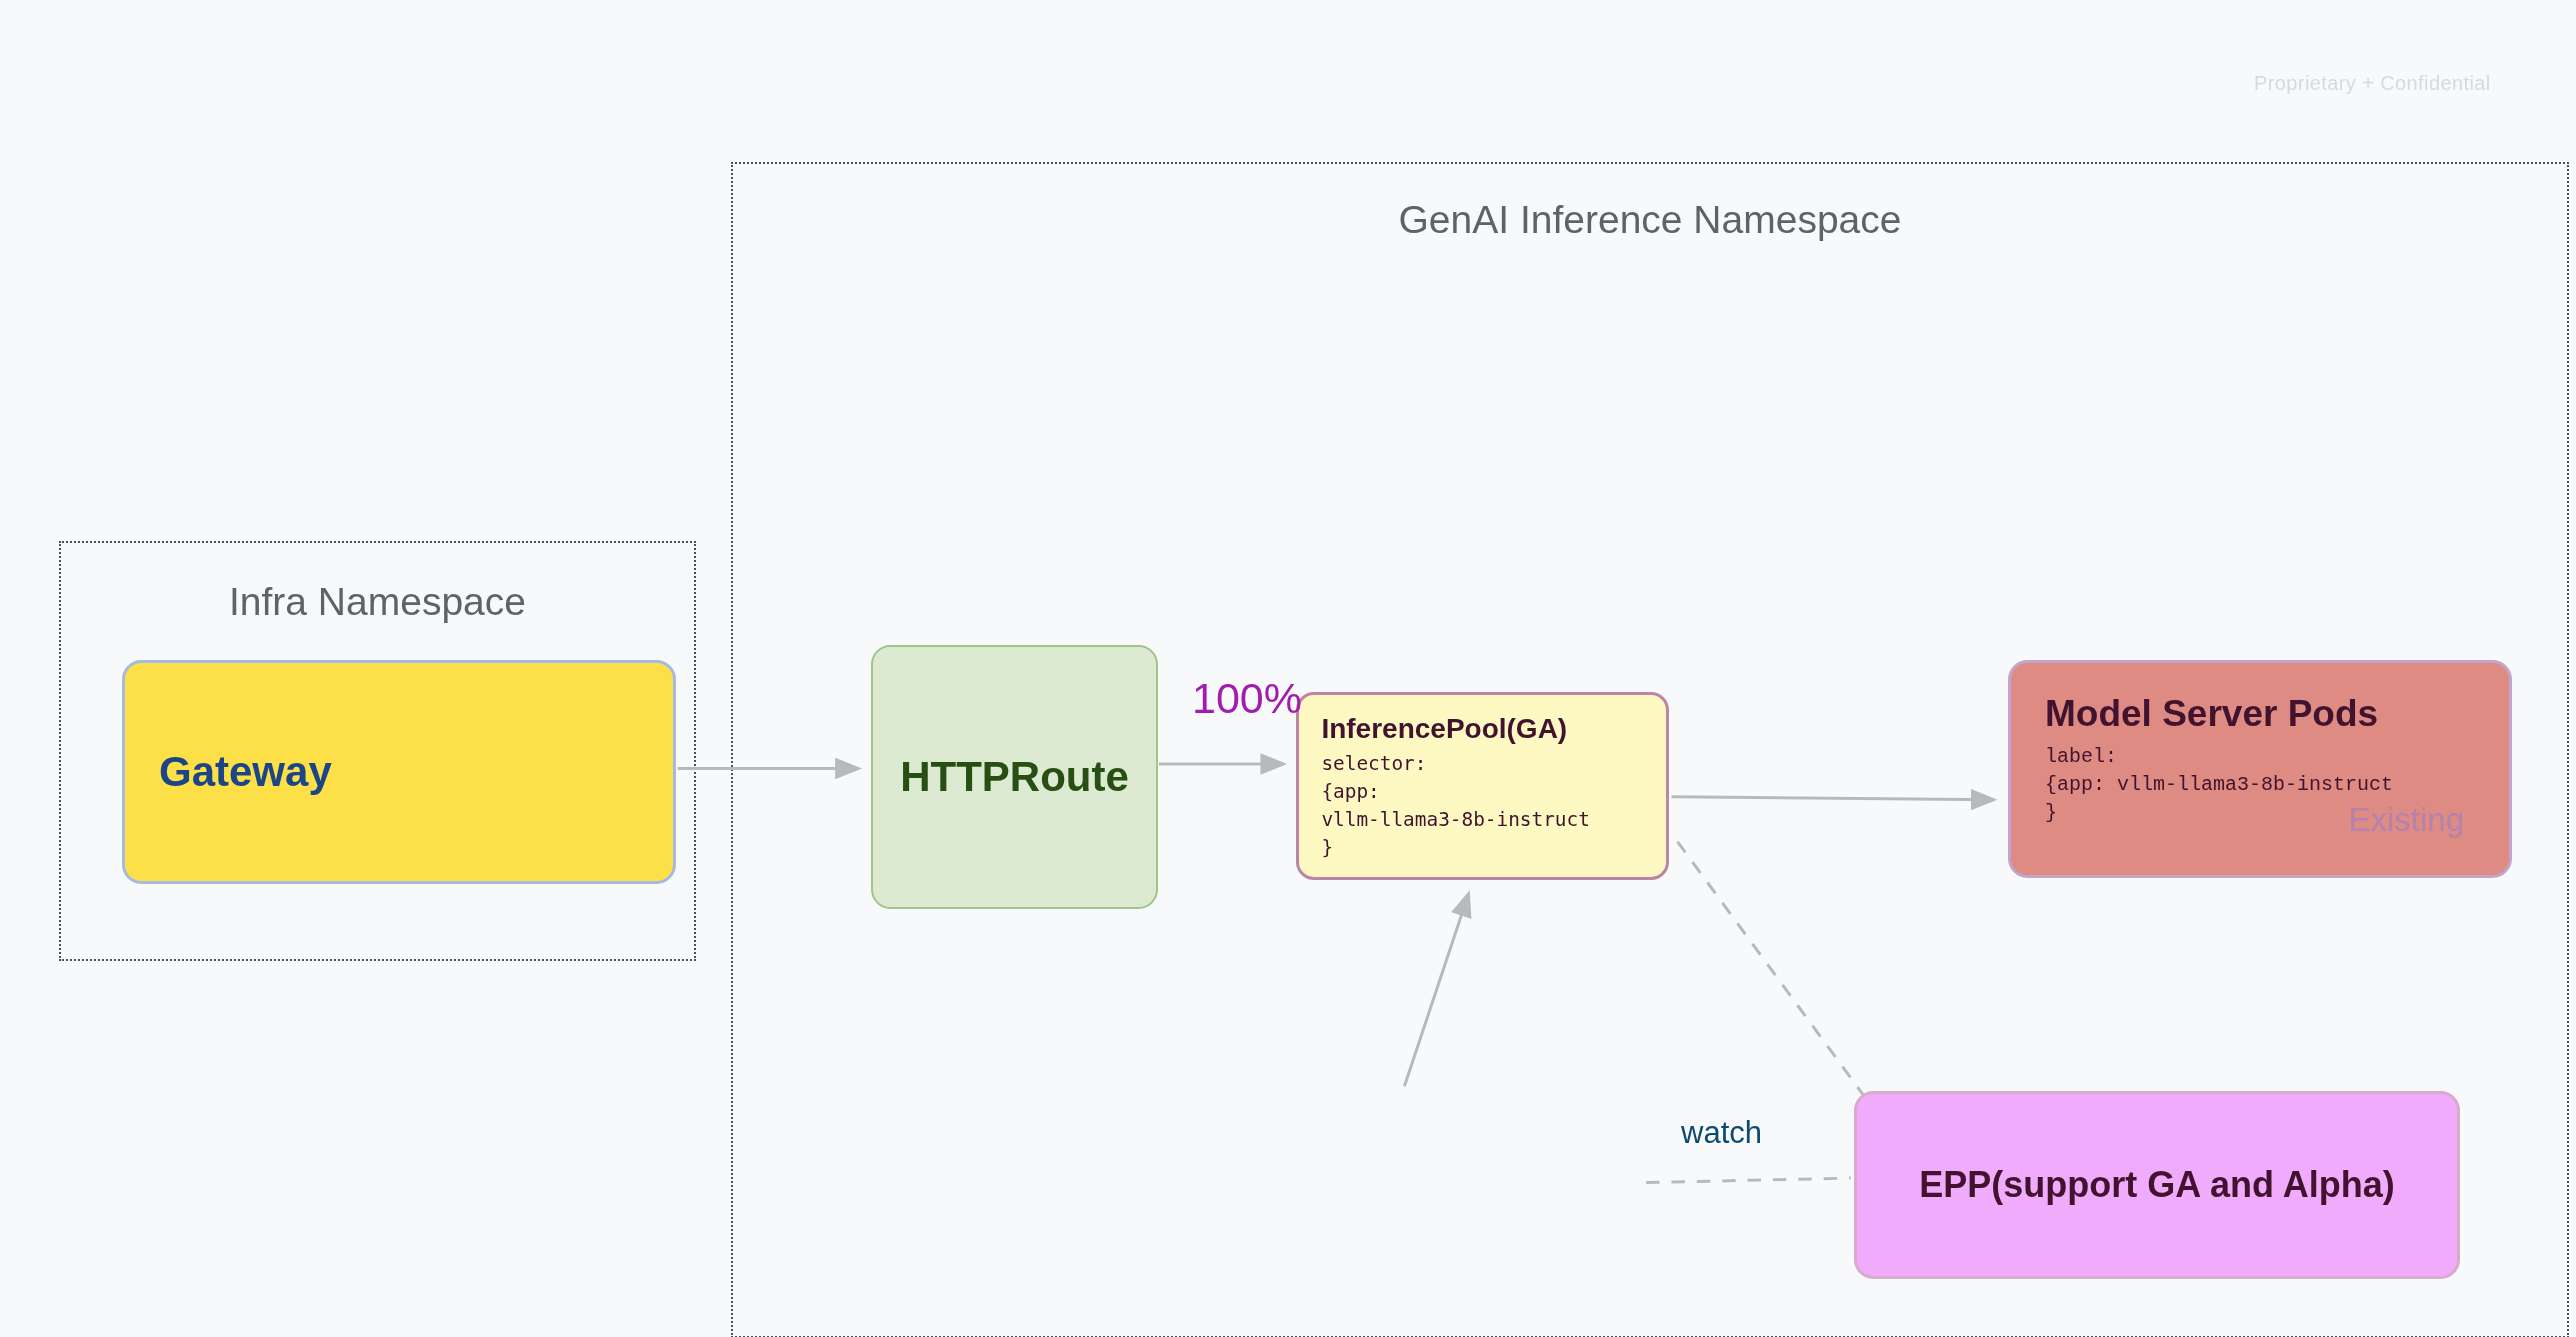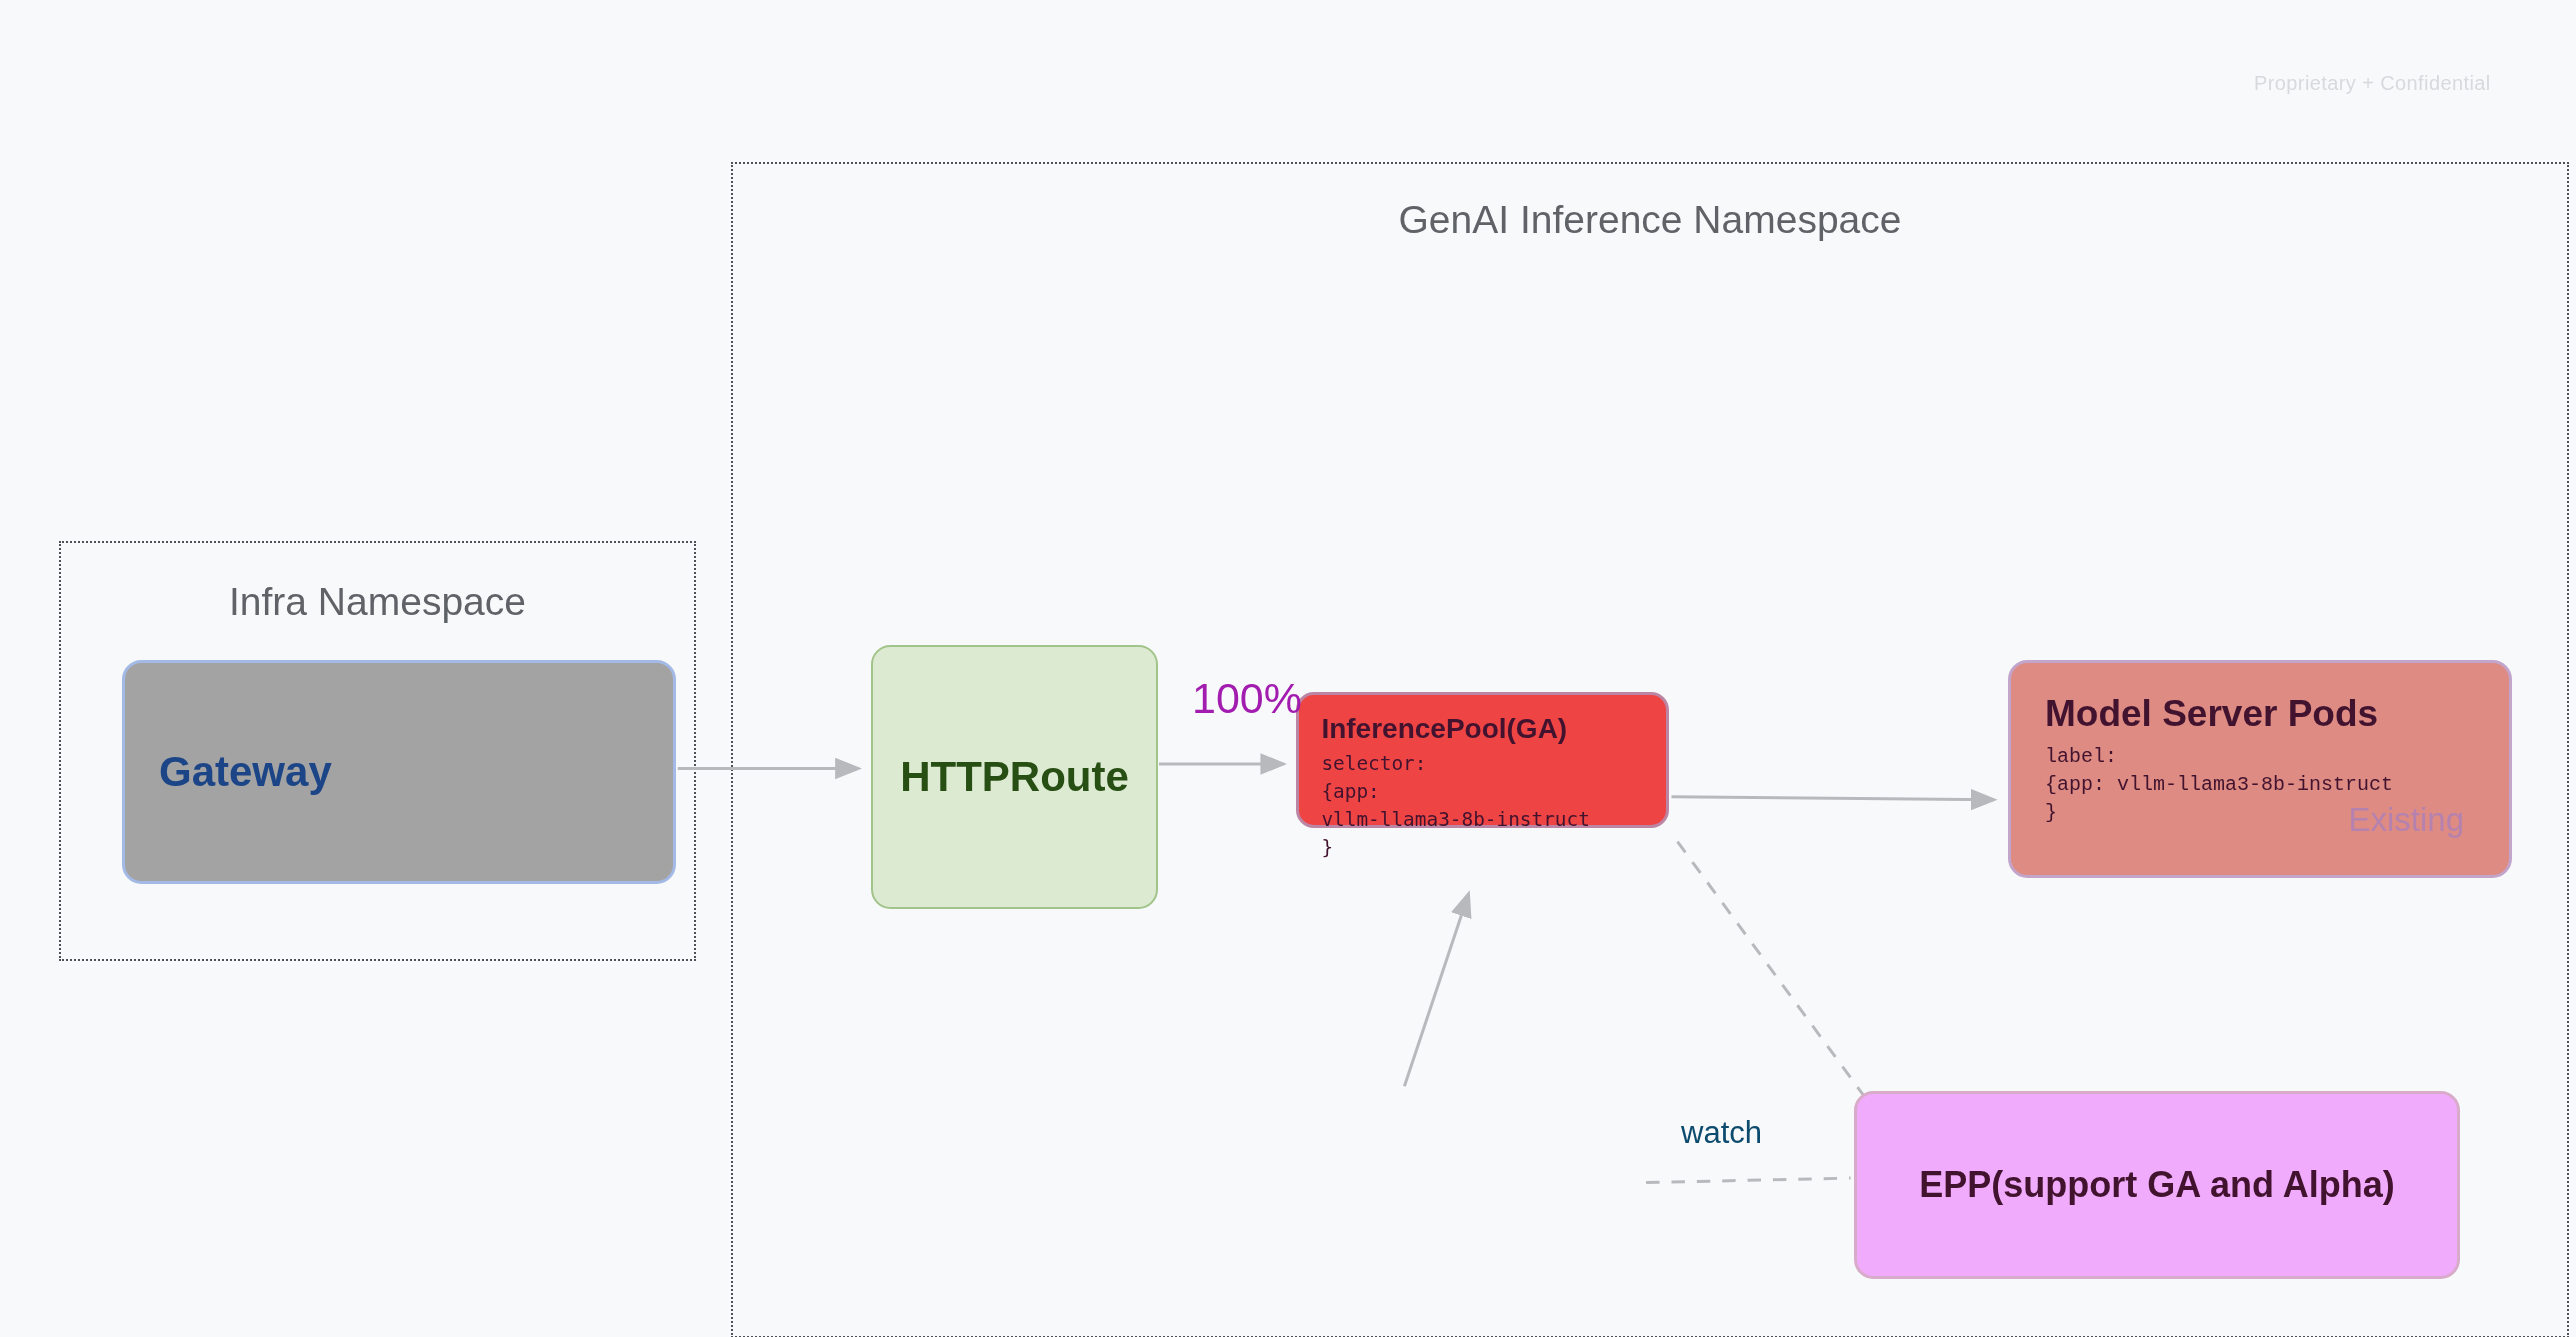--- a/index.html
+++ b/index.html
@@ -46,36 +46,36 @@
   }
   .node .title{font-weight:bold;color:#42132e;}
   .node .code{
     font-family:"DejaVu Sans Mono", monospace;
     color:#42132e;
     white-space:pre;
   }
 
   #gateway{
     left:122px;top:660px;width:554px;height:224px;
-    background:#a3a3a3;border:3px solid #a3b9e6;
+    background:#fde047;border:3px solid #a3b9e6;
     display:flex;align-items:center;
     padding-left:34px;
   }
   #gateway .title{color:#1c4587;font-size:42px;}
 
   #httproute{
     left:871px;top:645px;width:287px;height:264px;
     background:#dcead2;border:2.2px solid #a2c48b;
     display:flex;align-items:center;justify-content:center;
   }
   #httproute .title{color:#274e13;font-size:42px;}
 
   #inference-pool{
-    left:1296px;top:692px;width:373px;height:136px;
-    background:#ef4444;border:3px solid #bb85a3;
+    left:1296px;top:692px;width:373px;height:188px;
+    background:#fef9c3;border:3px solid #bb85a3;
     border-radius:18px;
     padding:18px 0 0 22.4px;
   }
   #inference-pool .title{font-size:28px;margin-bottom:4.5px;}
   #inference-pool .code{font-size:19.4px;line-height:28px;}
 
   #model-server-pods{
     left:2008px;top:660px;width:504px;height:218px;
     background:#dd8b83;border:3px solid #c3a5cc;
     padding:30px 0 0 34px;

